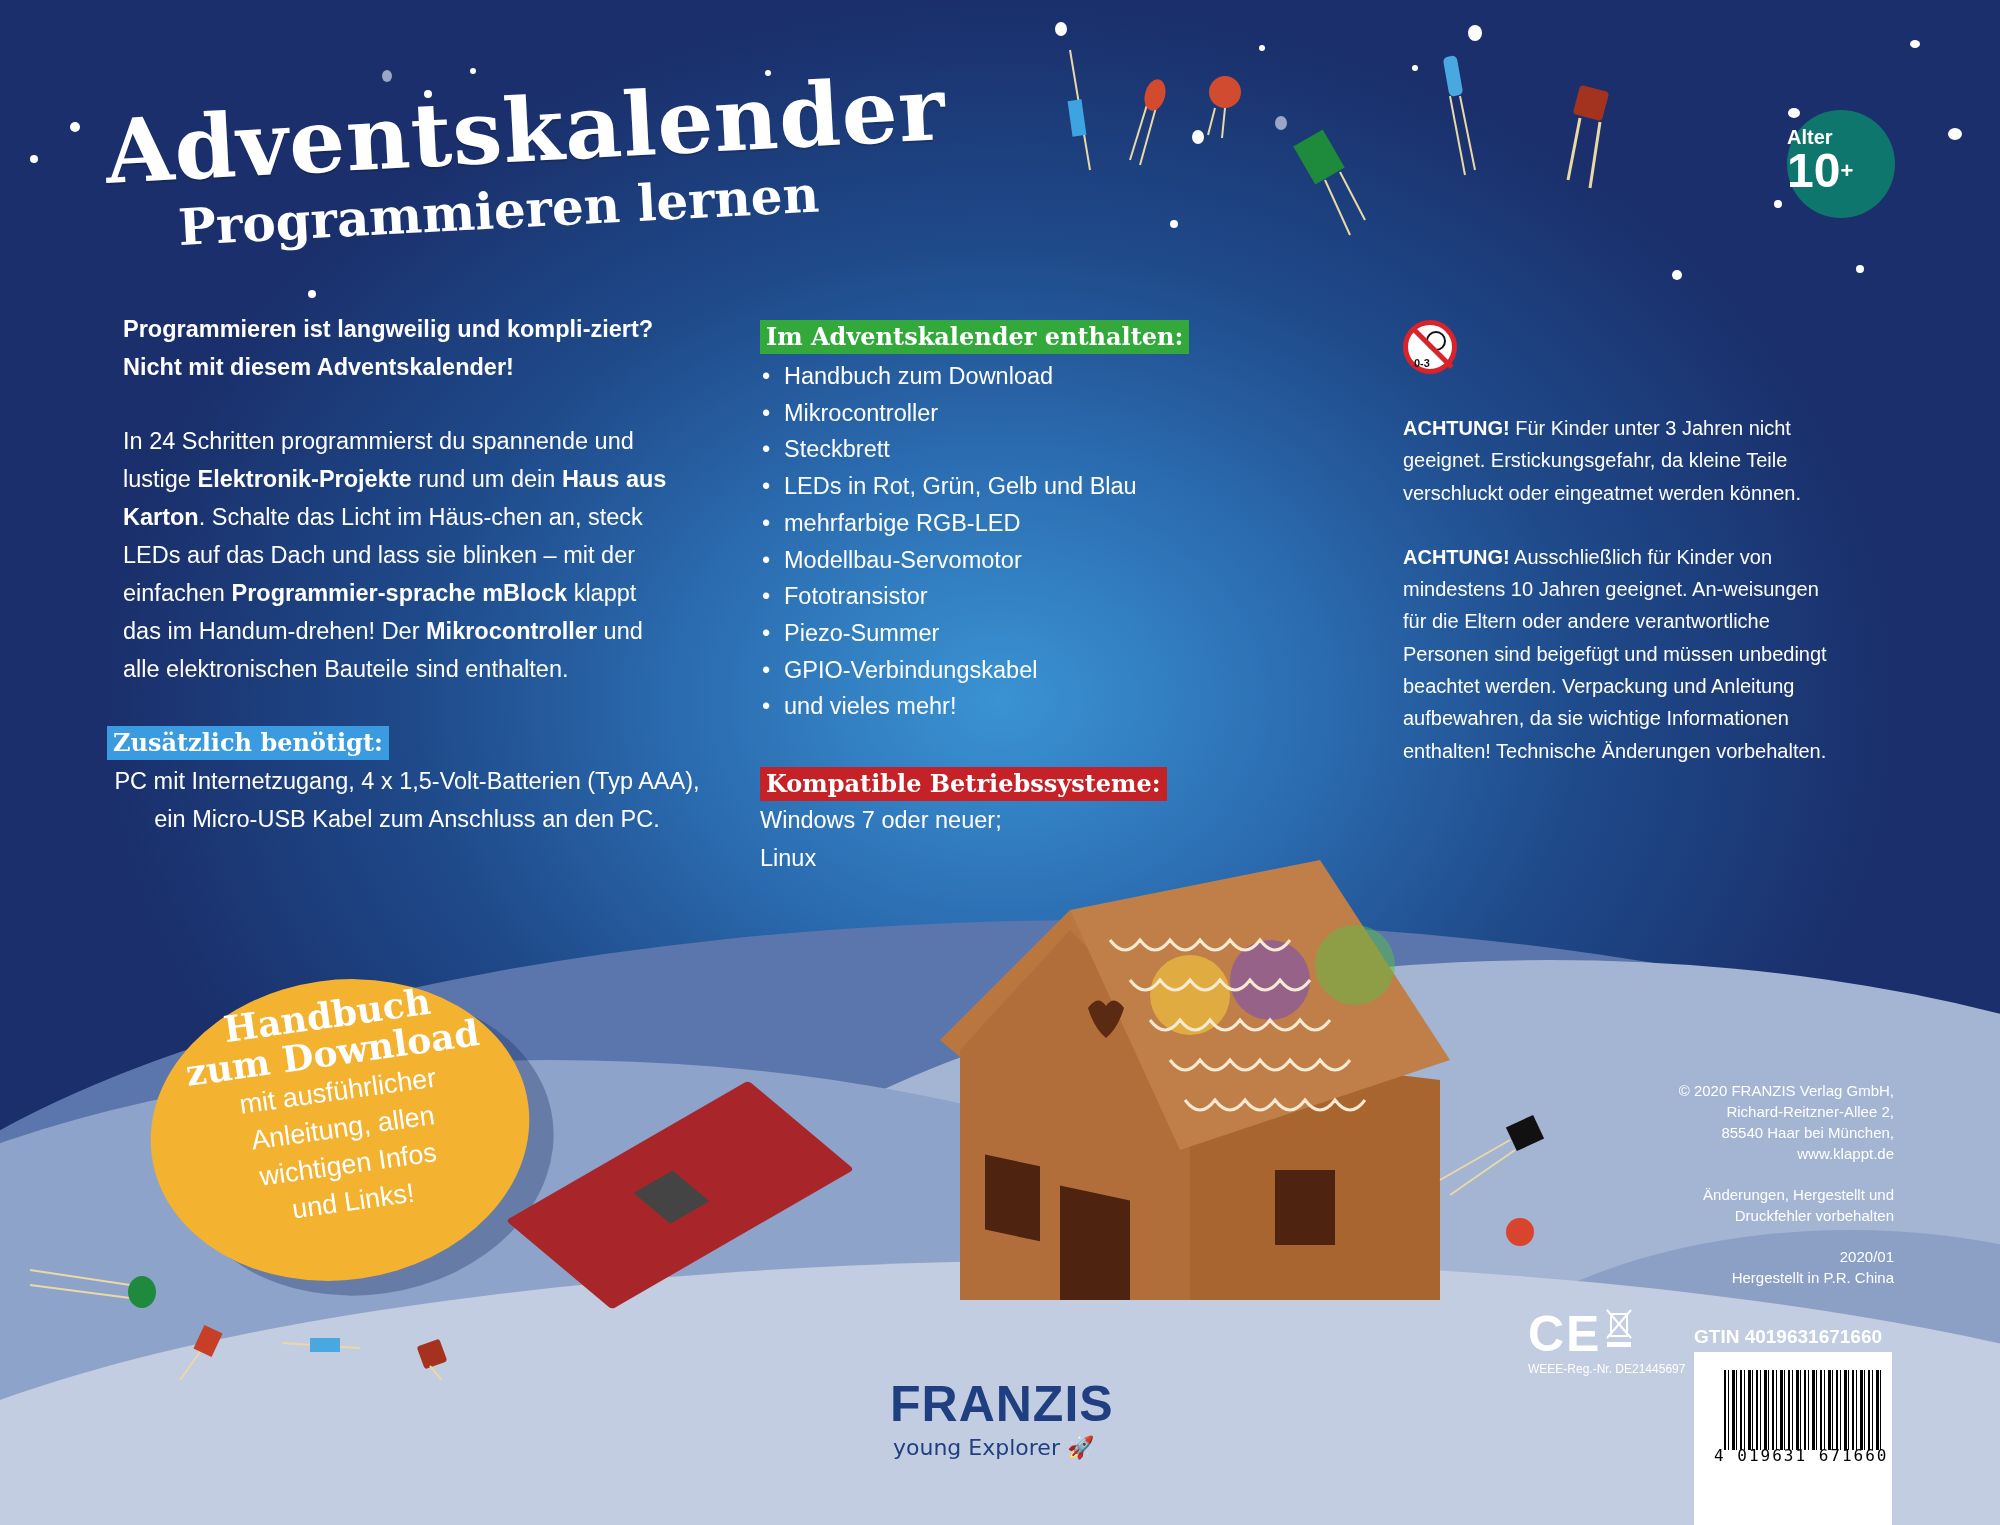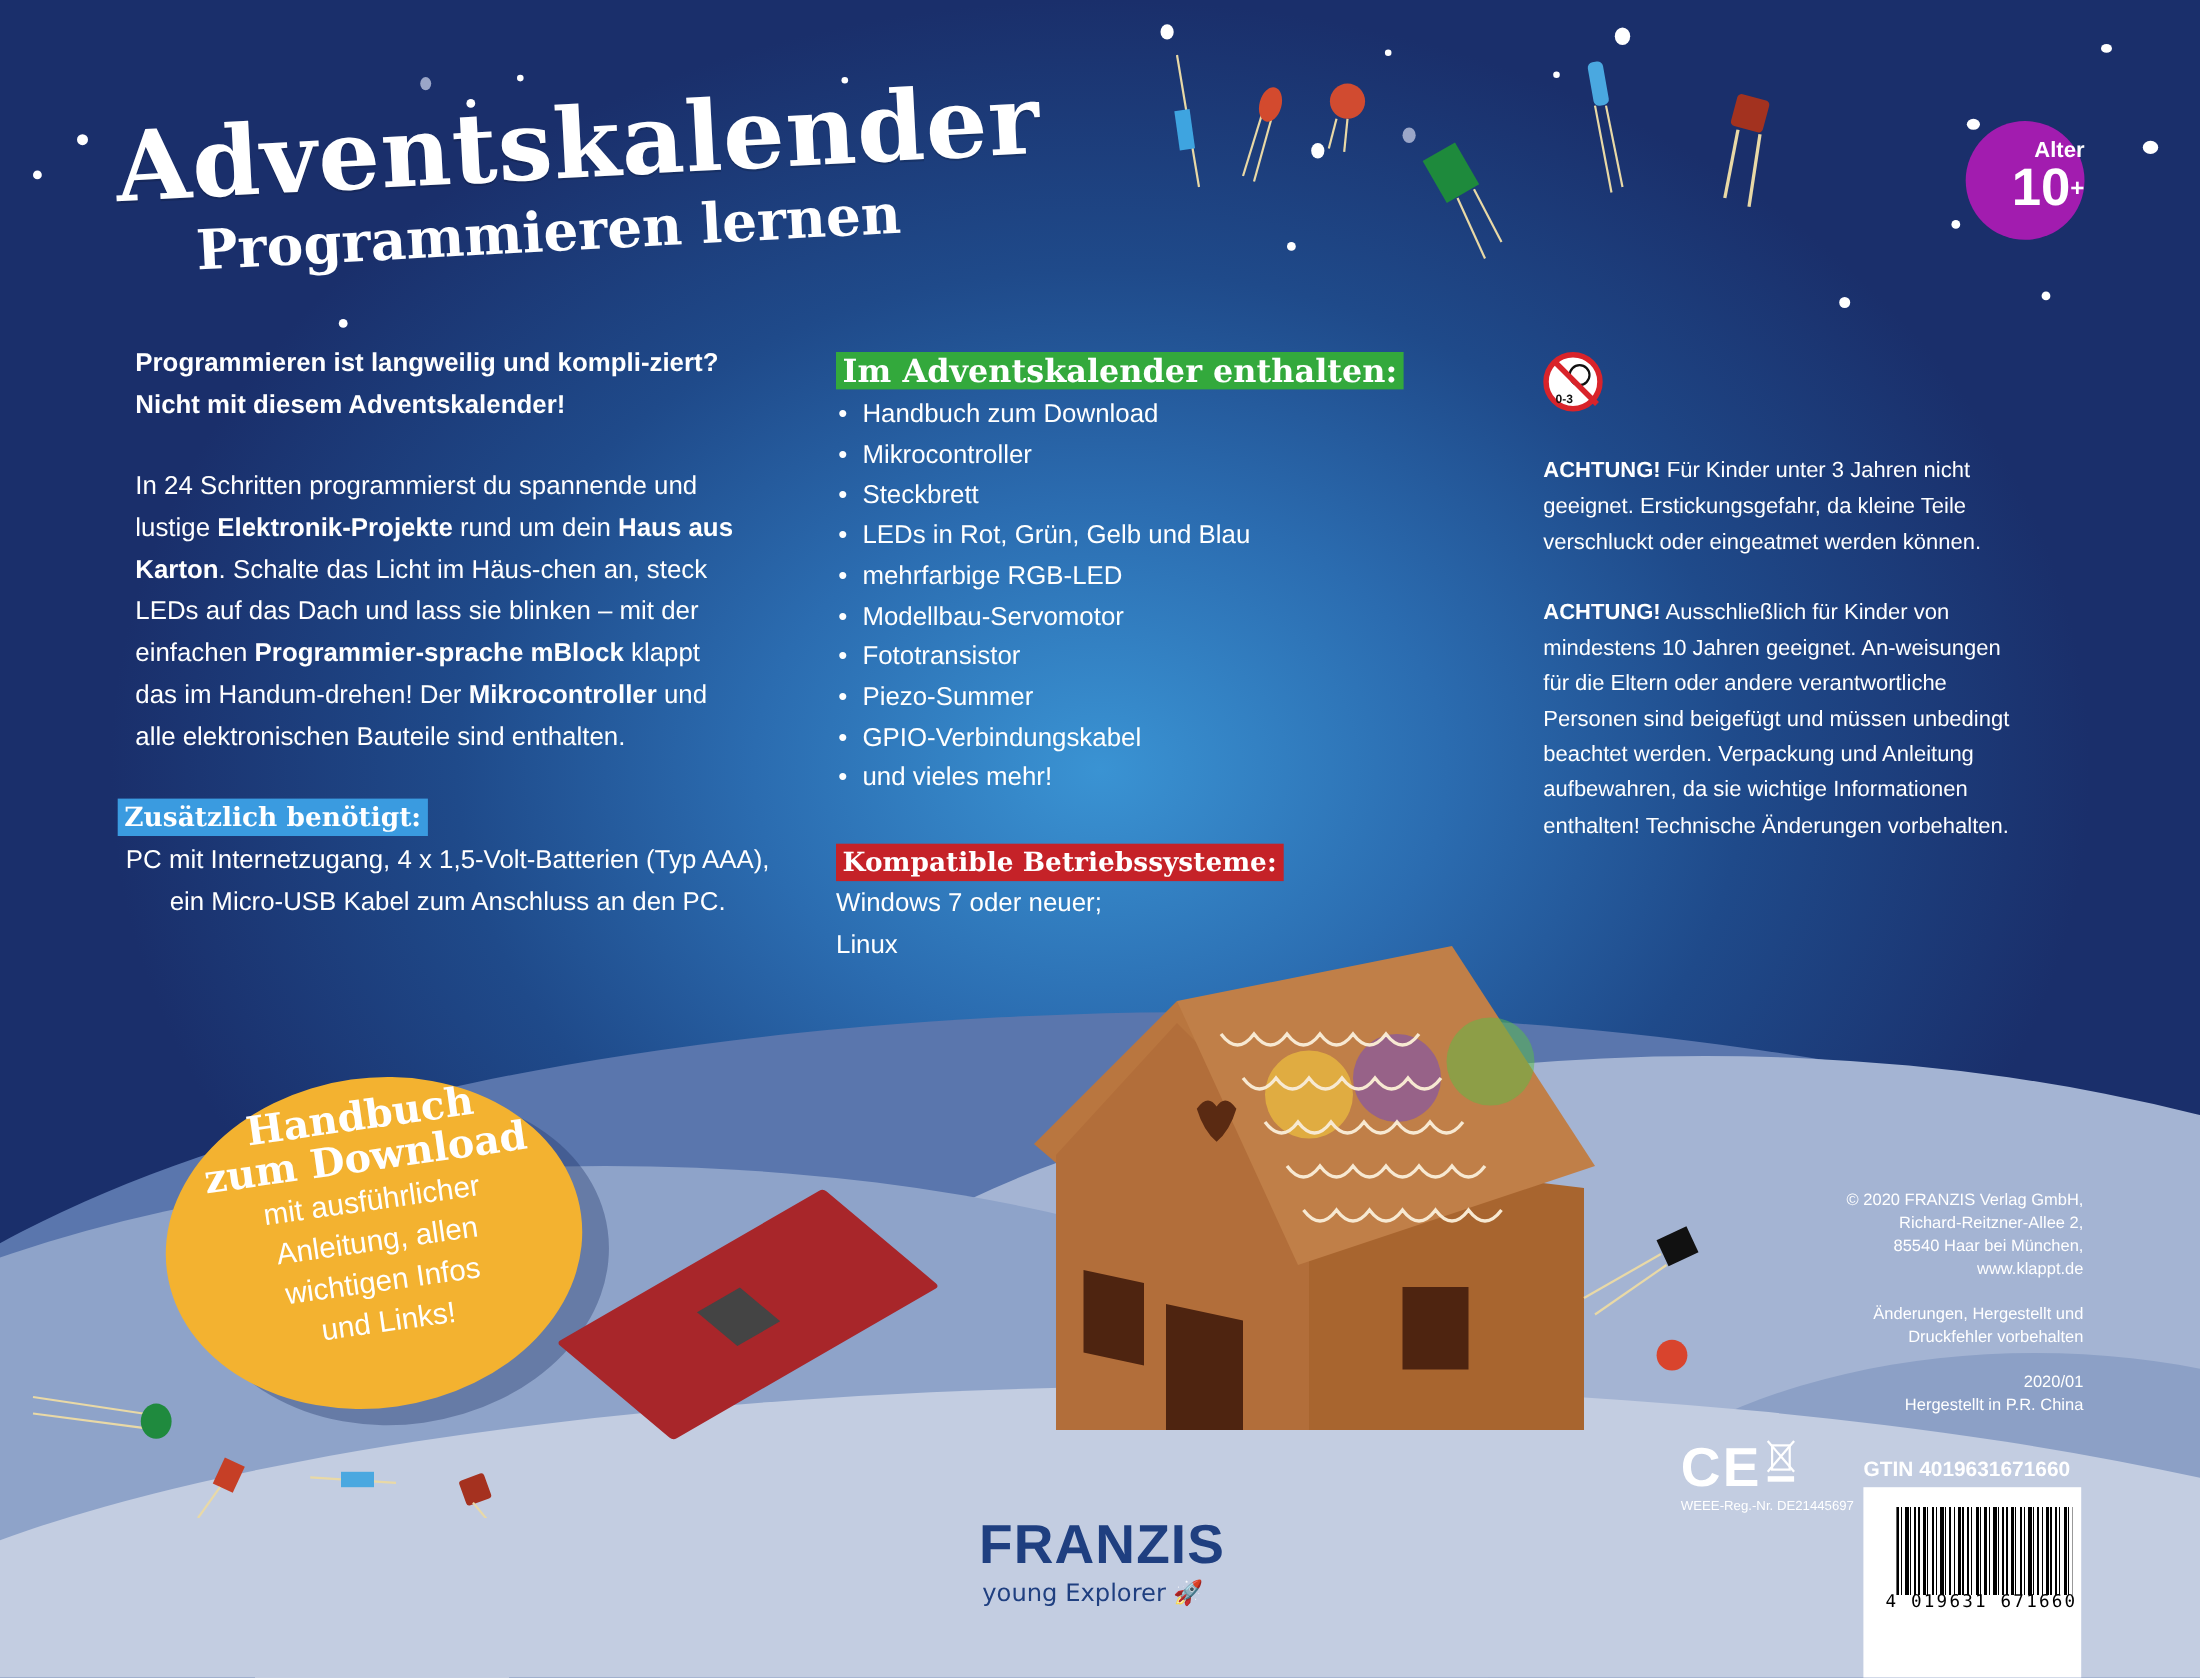--- a/index.html
+++ b/index.html
@@ -5,31 +5,31 @@
   html, body { margin:0; padding:0; }
   body { width:2000px; height:1525px; overflow:hidden; position:relative;
     font-family:"Liberation Sans", sans-serif; color:#fff;
     background: radial-gradient(ellipse 900px 700px at 1000px 700px, #3a93d3 0%, #2b6cb0 35%, #1f4a8a 65%, #1a2f6b 100%); }
   .abs { position:absolute; }
   .slab { font-family:"DejaVu Serif", serif; font-weight:bold; }
   .star { position:absolute; background:#fff; border-radius:50%; }
   .star.dim { background:#9aa6c8; }
   .title { left:108px; top:100px; font-size:88px; letter-spacing:1px; transform:rotate(-3deg); transform-origin:left bottom; text-shadow:0 2px 0 rgba(0,0,0,.15); }
   .subtitle { left:180px; top:198px; font-size:50px; transform:rotate(-3deg); transform-origin:left bottom; }
-  .badge-age { left:1787px; top:110px; width:108px; height:108px; border-radius:50%; background:#a21caf; text-align:right; }
+  .badge-age { left:1787px; top:110px; width:108px; height:108px; border-radius:50%; background:#0f766e; text-align:left; }
   .badge-age .a { font-size:20px; font-weight:bold; margin-top:16px; }
   .badge-age .n { font-size:48px; font-weight:bold; line-height:44px; }
   .badge-age .n sup { font-size:22px; vertical-align:top; }
   .txt { font-size:23.5px; line-height:38px; }
   .col1 { left:107px; top:310px; width:560px; }
   .col1 p { margin:0 0 36px 16px; }
   b { font-weight:bold; }
   .tag { display:inline-block; padding:1px 6px; font-size:24px; line-height:32px; }
   .tag.blue { background:#3a9be0; }
-  .tag.green { background:#33a93c; font-size:29px; }
+  .tag.green { background:#33a93c; font-size:24px; }
   .tag.red { background:#c52228; }
   .col2 { left:760px; top:320px; width:560px; }
   .col2 ul { list-style:none; margin:4px 0 0 0; padding:0; }
   .col2 li { font-size:23.5px; line-height:36.7px; }
   .col2 li::before { content:"•"; display:inline-block; width:22px; margin-left:2px; }
   .col3 { left:1403px; top:320px; width:430px; font-size:20px; line-height:32.3px; }
   .nochild { width:54px; height:54px; border-radius:50%; border:5px solid #d9232a; background:#fff; position:relative; box-sizing:border-box; margin-bottom:38px; }
   .nochild::after { content:""; position:absolute; left:-4px; top:20px; width:56px; height:5px; background:#d9232a; transform:rotate(45deg); }
   .nochild span { position:absolute; left:6px; top:22px; color:#111; font-size:11px; font-weight:bold; }
   .nochild i { position:absolute; right:6px; top:6px; width:16px; height:16px; border:2px solid #111; border-radius:50%; }

